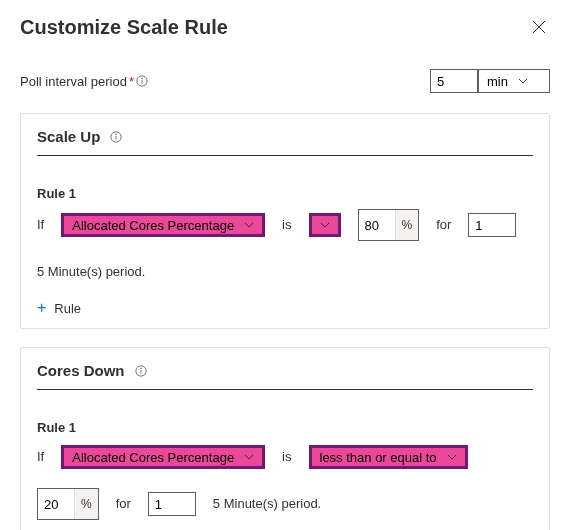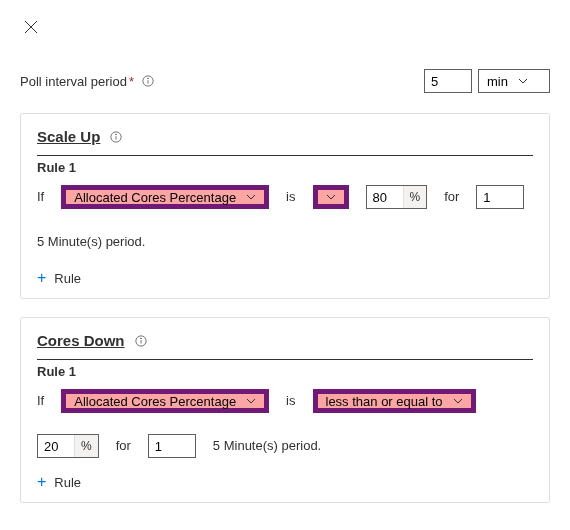--- a/index.html
+++ b/index.html
@@ -7,73 +7,74 @@
       font-family: "Segoe UI", -apple-system, BlinkMacSystemFont, sans-serif;
       font-size: 13px;
       color: #323130;
       background: #ffffff;
       width: 570px;
       padding: 16px 20px;
     }
     .header-row { display: flex; justify-content: space-between; align-items: flex-start; margin-bottom: 28px; }
     .page-title { font-size: 20px; font-weight: 600; }
     .close-btn { background: none; border: none; cursor: pointer; padding: 4px; font-size: 16px; color: #323130; line-height: 1; }
-    .poll-row { display: flex; align-items: center; gap: 6px; margin-bottom: 20px; }
+    .poll-row { display: flex; align-items: center; margin-bottom: 20px; }
     .poll-label { font-size: 13px; }
     .req-star { color: #a4262c; margin-left: 2px; }
     .info-icon-wrap { display: inline-flex; align-items: center; margin-left: 2px; }
     .info-icon { width: 12px; height: 12px; stroke: #605e5c; }
     .poll-spacer { flex: 1; }
     .num-input {
       width: 48px; height: 24px; border: 1px solid #605e5c;
       font-size: 13px; padding: 0 6px; text-align: left; font-family: inherit;
     }
     .unit-select {
       display: inline-flex; align-items: center; gap: 10px;
       height: 24px; border: 1px solid #605e5c; padding: 0 8px;
       background: #fff; cursor: pointer; font-family: inherit; font-size: 13px;
       min-width: 72px; justify-content: flex-start;
     }
     .chev { width: 10px; height: 10px; stroke: #323130; flex-shrink: 0; }
     .card {
       border: 1px solid #e1dfdd; border-radius: 2px; padding: 14px 16px 12px;
       margin-bottom: 18px;
     }
-    .card-header { display: flex; align-items: center; gap: 8px; padding-bottom: 10px; border-bottom: 1px solid #323130; text-decoration: underline; }
+    .card-header { display: flex; align-items: center; gap: 8px; padding-bottom: 10px; border-bottom: 1px solid #323130; }
     .card-title { font-size: 15px; font-weight: 600; }
-    .rule-title { font-weight: 600; margin: 4px 0 8px; font-size: 13px; }
+    .rule-title { font-weight: 600; margin: 30px 0 8px; font-size: 13px; }
     .rule-row { display: flex; align-items: center; flex-wrap: wrap; gap: 17px; line-height: 28px; }
     .rule-row .txt { font-size: 13px; }
     .metric-select {
       display: inline-flex; align-items: center; gap: 10px;
-      height: 24px; border: 5px solid #701a75; padding: 0 8px;
-      background: #fca5a5; cursor: pointer; font-size: 13px; font-family: inherit;
+      height: 24px; border: 3px solid #701a75; padding: 0 8px;
+      background: #ec4899; cursor: pointer; font-size: 13px; font-family: inherit;
     }
     .percent-input {
-      display: inline-flex; align-items: stretch; height: 24px;
+      display: inline-flex; align-items: stretch; height: 32px;
       border: 1px solid #605e5c; overflow: hidden;
     }
     .percent-input input {
       border: none; width: 36px; padding: 0 6px; font-size: 13px; font-family: inherit; outline: none;
     }
     .percent-input .suffix {
       display: inline-flex; align-items: center; padding: 0 6px;
       background: #f3f2f1; border-left: 1px solid #e1dfdd; font-size: 12px;
     }
     .add-rule {
       display: inline-flex; align-items: center; gap: 8px;
       background: none; border: none; cursor: pointer; font-size: 13px;
       color: #323130; margin-top: 14px; font-family: inherit;
     }
     .plus-icon { font-size: 16px; color: #0078d4; font-weight: 400; line-height: 1; }
   </style>
 </head>
 <body>
 
 <div class="header-row">
+  <h1 class="page-title">Customize Scale Rule</h1>
   <button class="close-btn">
     <svg width="14" height="14" viewBox="0 0 14 14">
         <path d="M1 1 L13 13 M13 1 L1 13" stroke="#323130" stroke-width="1" fill="none"></path>
       </svg>
   </button>
 </div>
 
 <div class="poll-row">
   <span class="poll-label">
     <span>Poll interval period</span><span class="req-star">*</span>

